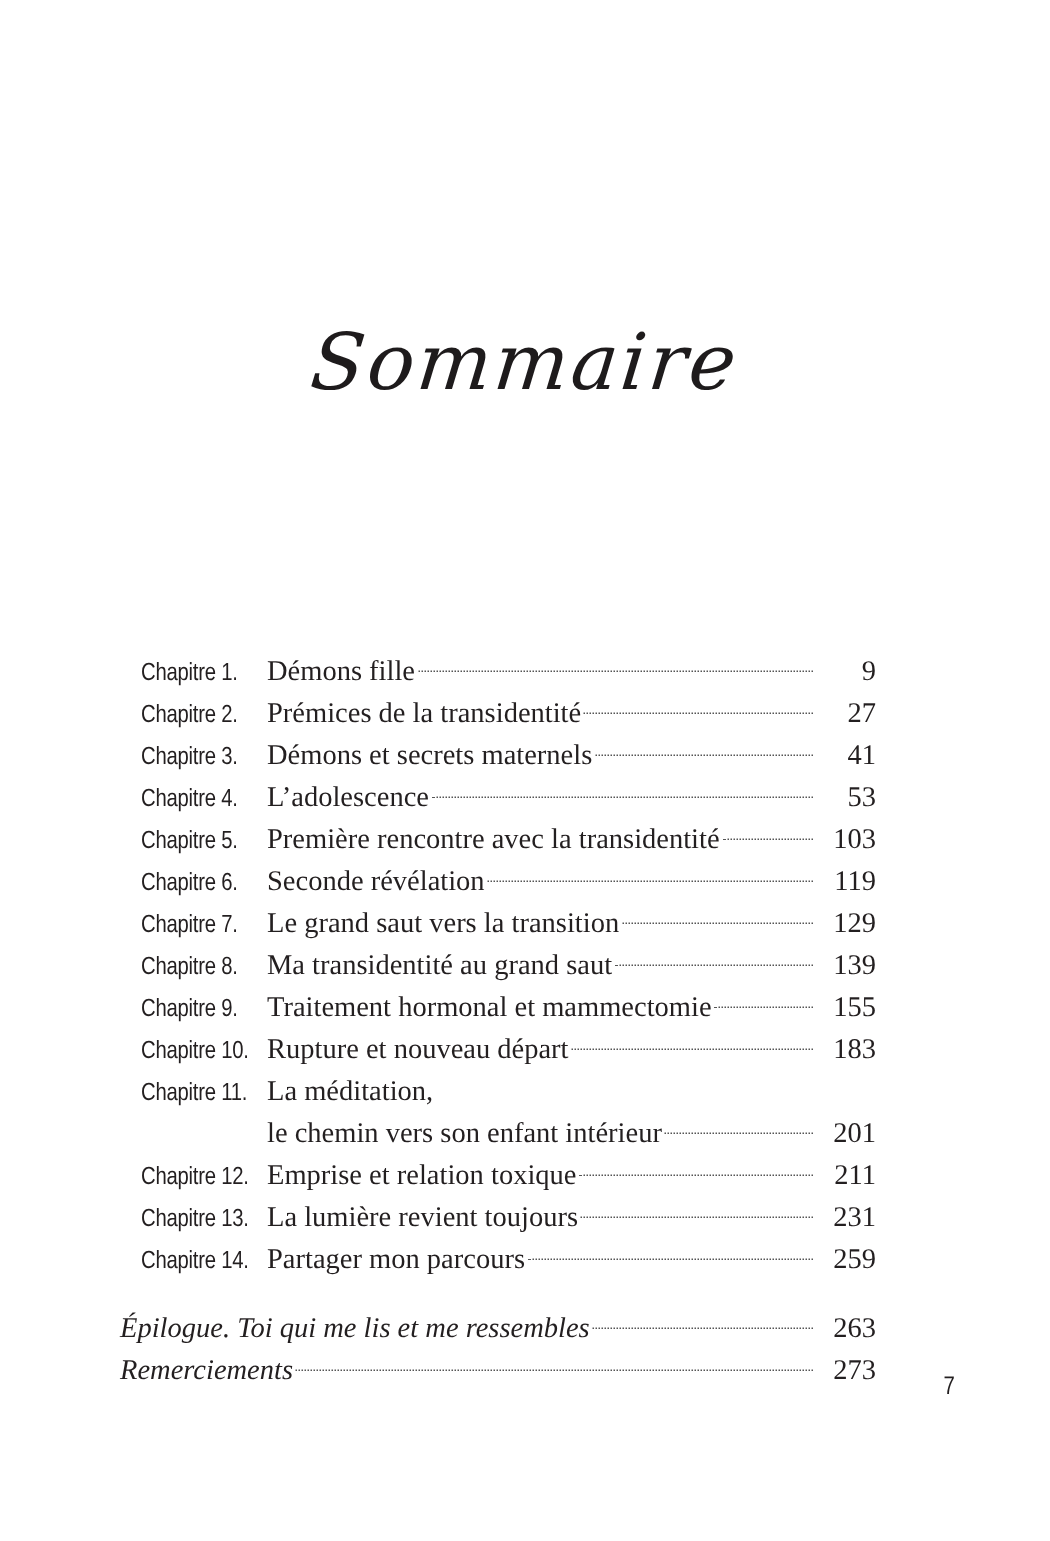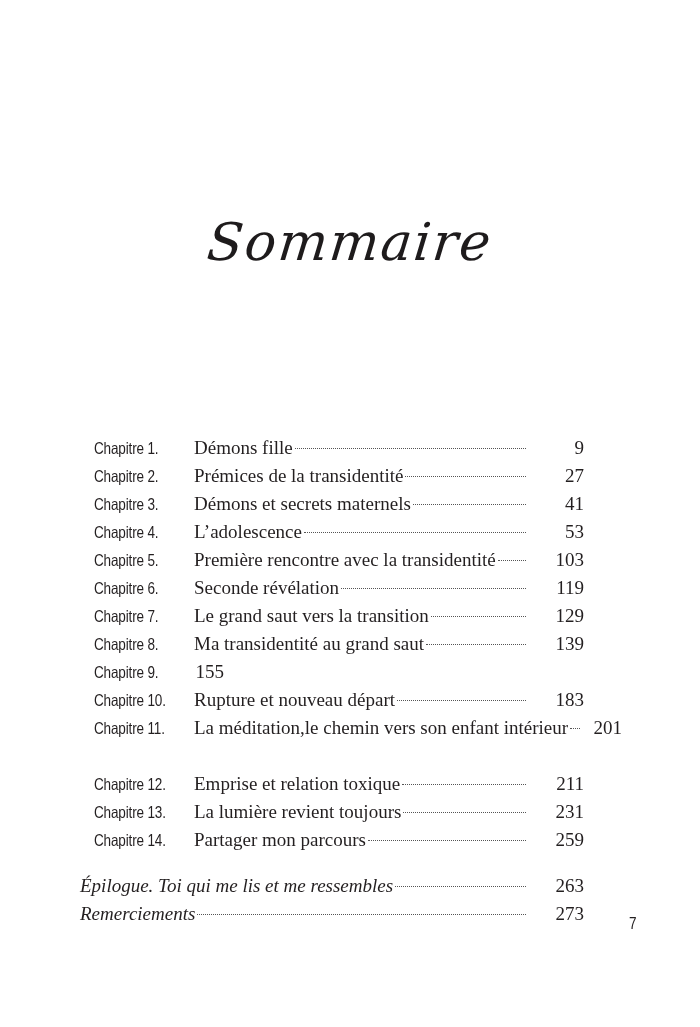--- a/index.html
+++ b/index.html
@@ -16,34 +16,34 @@
       font-size: 52px;
       letter-spacing: 2px;
       color: #1e1b1c;
       transform: skewX(-6deg);
     }
     .toc {
       position: absolute; left: 94px; top: 434px; width: 490px;
     }
     .row {
       position: relative; height: 28px; display: flex; align-items: baseline;
-      font-size: 19px; line-height: 28px; gap: 16px;
+      font-size: 19px; line-height: 28px;
     }
     .row.two-line { height: 56px; }
     .label {
       width: 84px; flex: 0 0 84px;
       font-family: "Liberation Sans", "DejaVu Sans", sans-serif;
       font-size: 16.5px;
       transform: scaleX(0.82); transform-origin: left center;
       white-space: nowrap;
       letter-spacing: -0.2px;
     }
     .entry { flex: 1; display: flex; align-items: baseline; min-width: 0; }
     .entry-text { white-space: nowrap; }
-    .twoline-wrap { flex: 1; display: flex; flex-direction: row; }
+    .twoline-wrap { flex: 1; display: flex; flex-direction: column; }
     .twoline-wrap .line1 { height: 28px; }
     .twoline-wrap .line2 { display: flex; align-items: flex-start; }
     .dots {
       flex: 1; margin: 0 12px 0 2px;
       border-bottom: 1.5px dotted #555;
       transform: translateY(-5px);
       min-width: 10px;
     }
     .page {
       width: 30px; text-align: right; white-space: nowrap;
@@ -132,20 +132,24 @@
     <span class="label">Chapitre 8.</span>
     <span class="entry">
         <span class="entry-text">Ma transidentité au grand saut</span>
         <span class="dots"></span>
       </span>
     <span class="page">139</span>
   </div>
 
   <div class="row">
     <span class="label">Chapitre 9.</span>
+    <span class="entry">
+        <span class="entry-text">Traitement hormonal et mammectomie</span>
+        <span class="dots"></span>
+      </span>
     <span class="page">155</span>
   </div>
 
   <div class="row">
     <span class="label">Chapitre 10.</span>
     <span class="entry">
         <span class="entry-text">Rupture et nouveau départ</span>
         <span class="dots"></span>
       </span>
     <span class="page">183</span>

